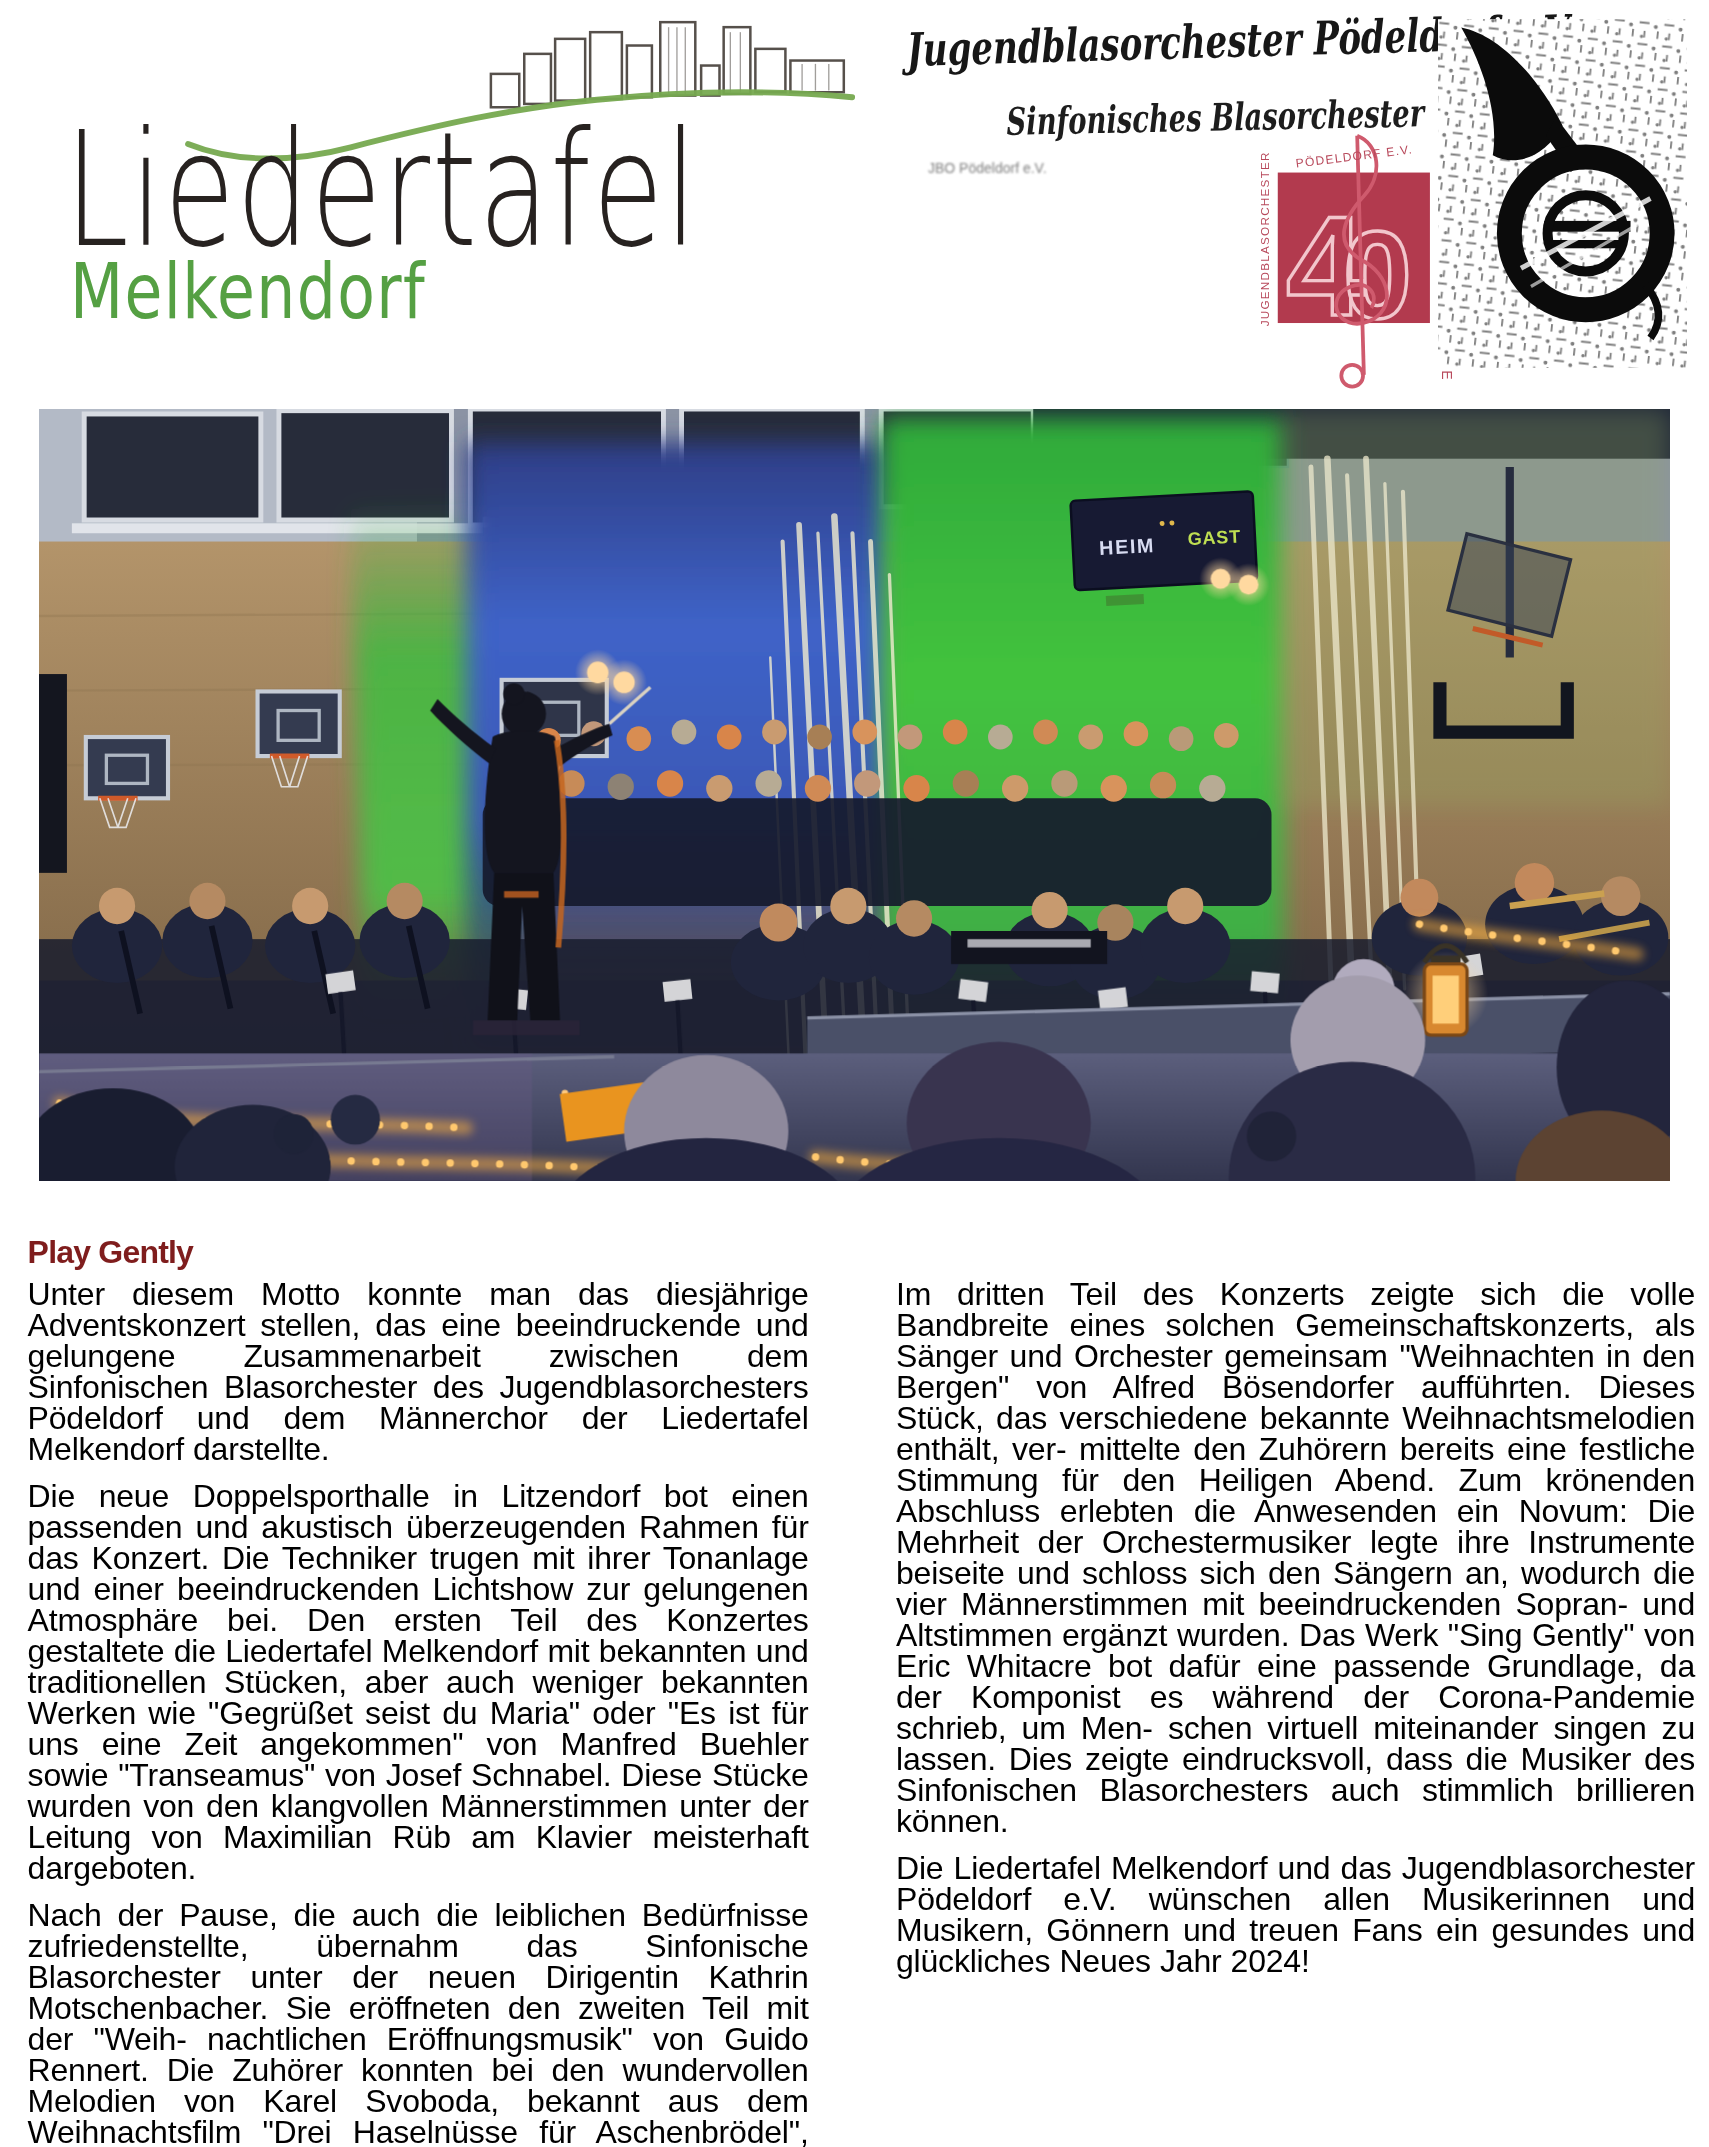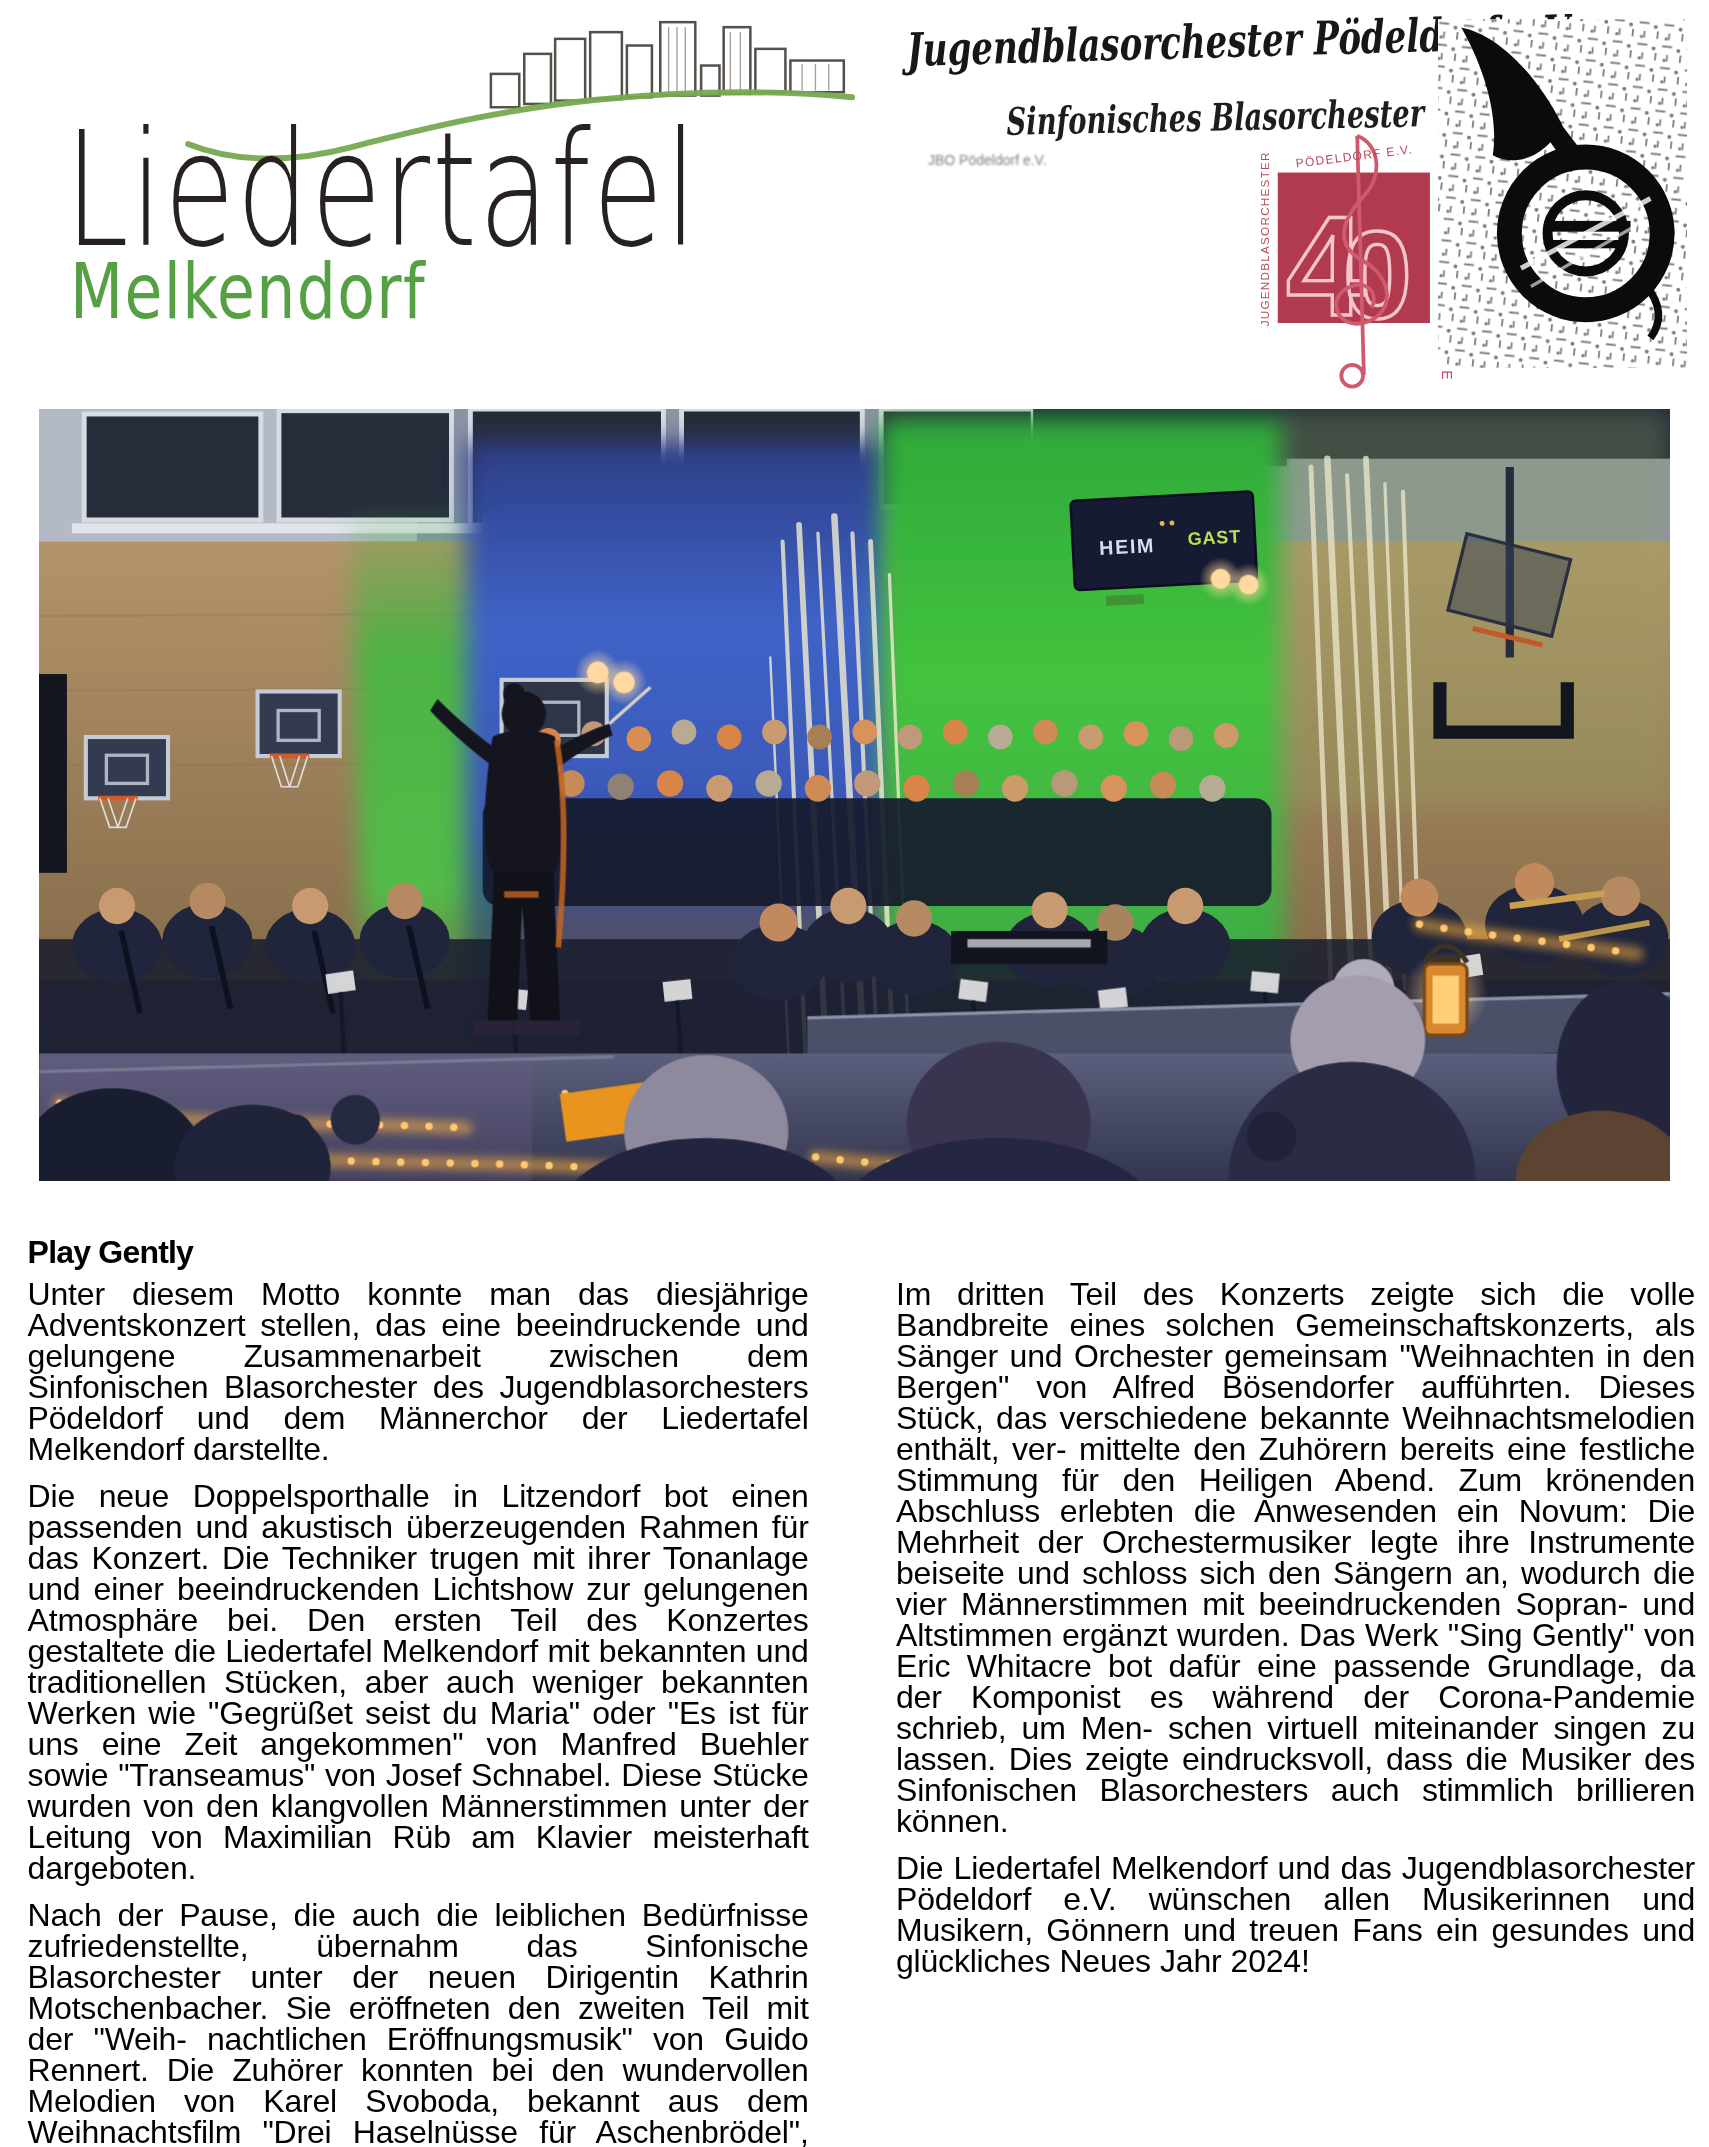--- a/index.html
+++ b/index.html
@@ -8,23 +8,23 @@
   
   #liedertafel-title{left:65px;top:97px;font-family:"DejaVu Sans",sans-serif;font-weight:300;
     font-size:159px;color:#272220;letter-spacing:2.5px;transform:scaleX(.72);transform-origin:left top;white-space:nowrap;}
   #melkendorf-subtitle{left:70px;top:247px;font-family:"DejaVu Sans",sans-serif;font-weight:400;
     font-size:77px;color:#55a043;letter-spacing:1.7px;transform:scaleX(.8);transform-origin:left top;white-space:nowrap;}
   
   #jbo-line1{left:906px;top:23.4px;font-family:"DejaVu Serif",serif;font-style:italic;font-weight:700;
     font-size:46px;color:#171717;transform:rotate(-1.6deg) scaleX(.74);transform-origin:left top;white-space:nowrap;}
   #jbo-line2{left:1006px;top:99px;font-family:"DejaVu Serif",serif;font-style:italic;font-weight:700;
     font-size:38px;color:#1d1d1d;transform:rotate(-1.2deg) scaleX(.72);transform-origin:left top;white-space:nowrap;}
-  #jbo-small-note{left:928px;top:152px;font-size:14px;color:#666;filter:blur(0.9px);opacity:.85;white-space:nowrap;}
+  #jbo-small-note{left:928px;top:160px;font-size:14px;color:#666;filter:blur(0.9px);opacity:.85;white-space:nowrap;}
   
-  #article-heading{left:27.6px;top:1234px;font-size:32px;font-weight:700;color:#000000;letter-spacing:-0.8px;white-space:nowrap;}
+  #article-heading{left:27.6px;top:1234px;font-size:32px;font-weight:700;color:#7f1d1d;letter-spacing:-0.8px;white-space:nowrap;}
   .col{position:absolute;top:1279px;font-size:32px;line-height:31px;text-align:justify;color:#000000;
     letter-spacing:-0.2px;word-spacing:0.4px;}
   .col p{margin:0 0 16px 0;}
   #col-left{left:27.6px;width:781px;}
   #col-right{left:896px;width:799px;}
   .salutation{margin-top:38px !important;}
   svg text{font-family:"Liberation Sans",sans-serif;}
 </style>
 </head>
 <body>

